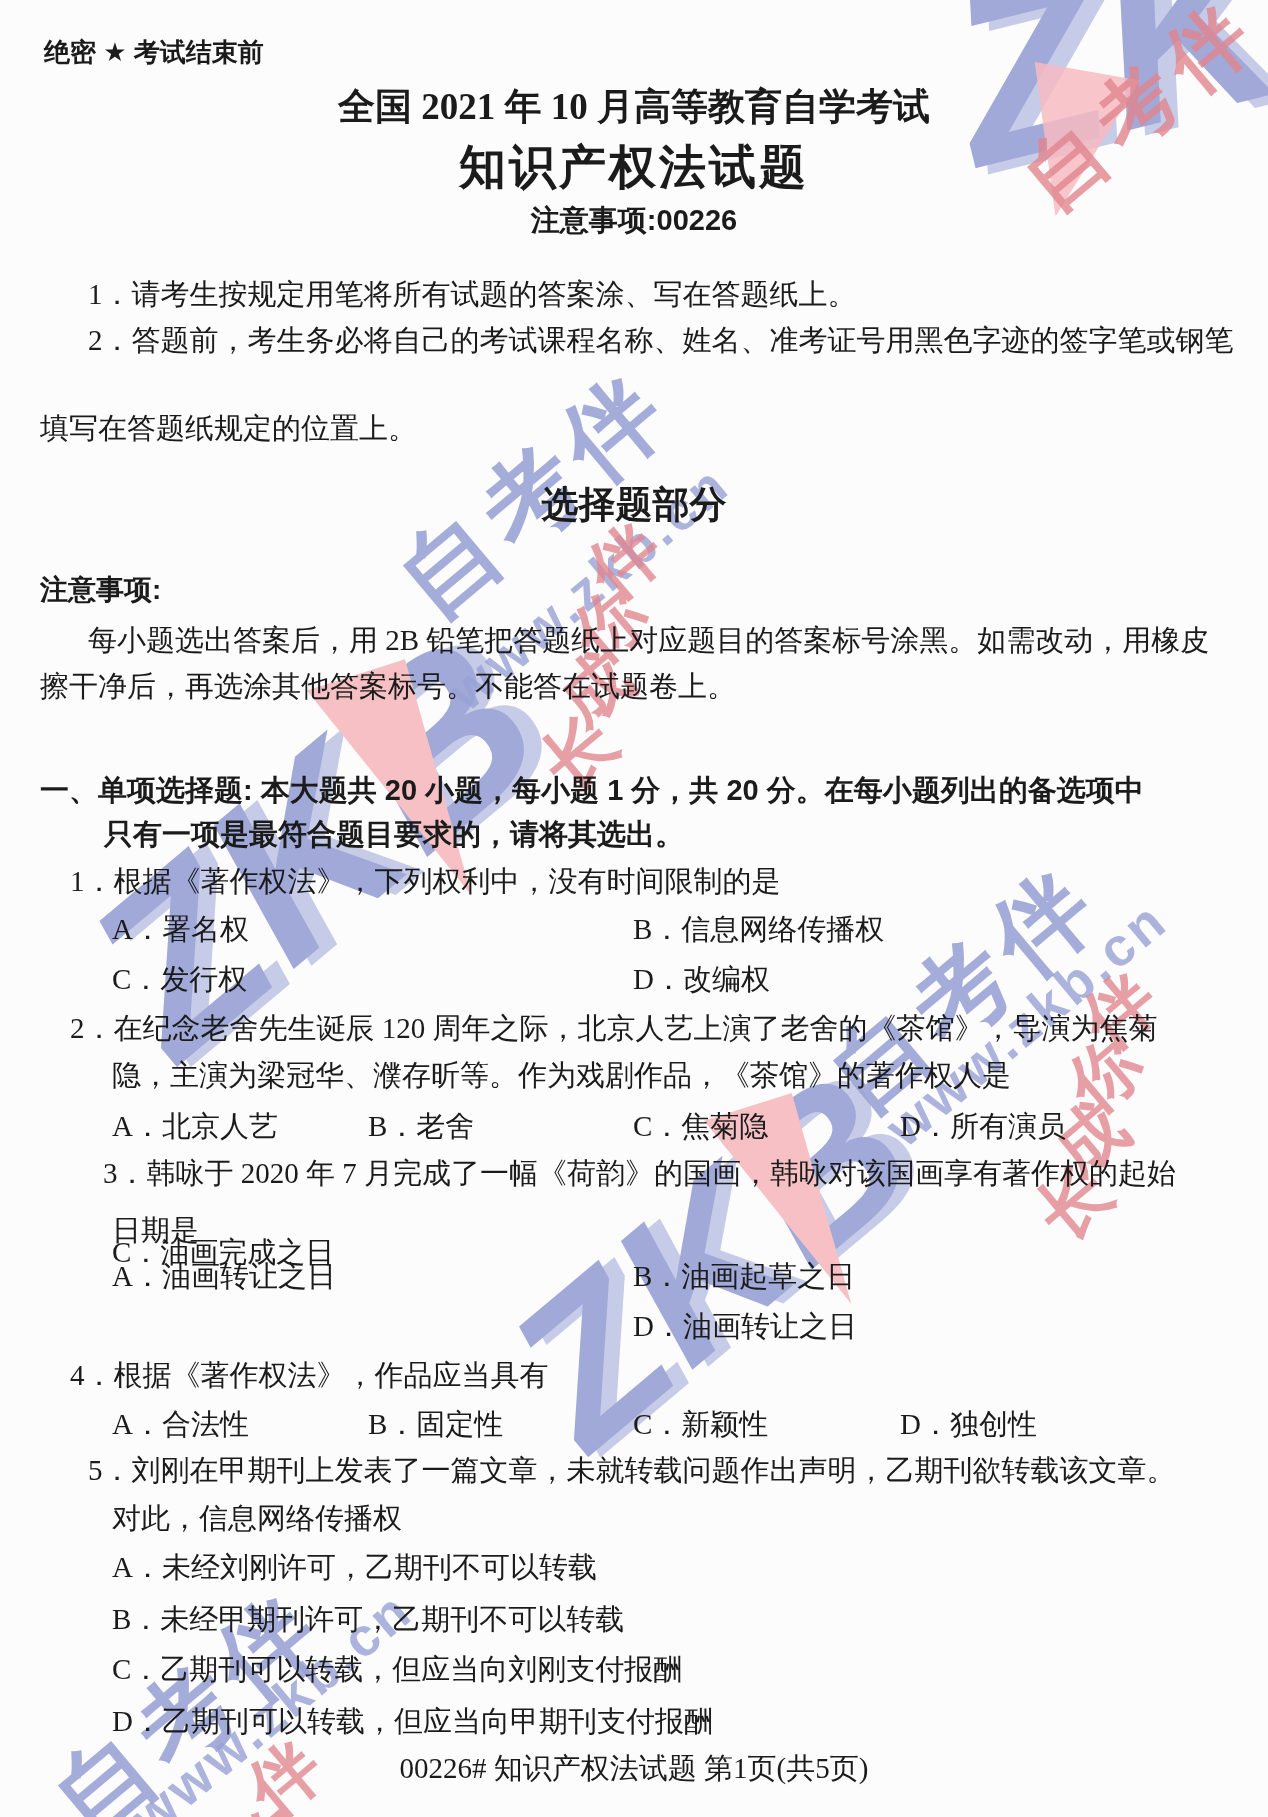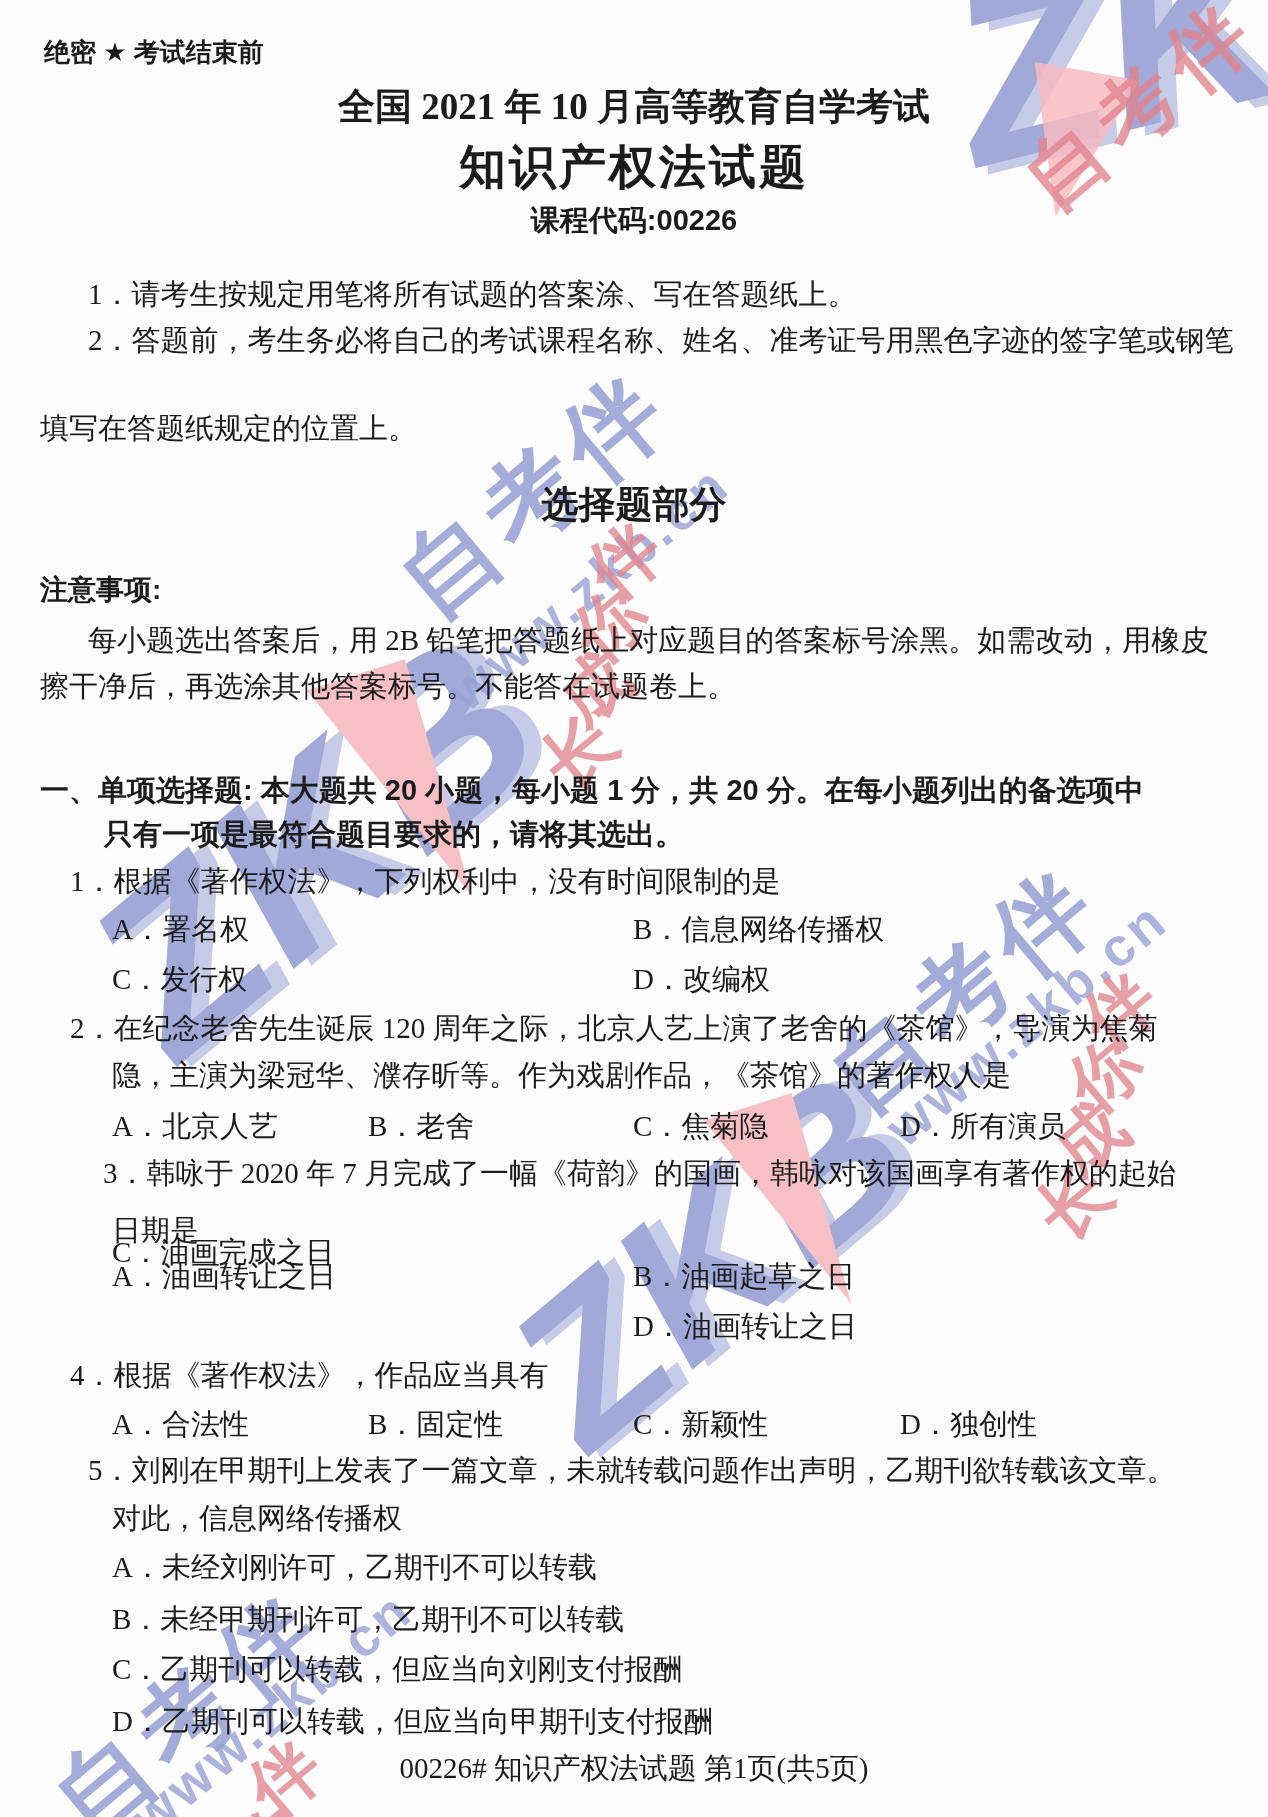--- a/index.html
+++ b/index.html
@@ -127,21 +127,21 @@
         <span>你</span>
       </div>
   </div>
 
   <div class="content">
 
     <div class="line hei" style="left:44px;top:36px;font-size:26px;">绝密 ★ 考试结束前</div>
 
     <div class="line song center" style="top:84px;font-size:37px;font-weight:700;">全国 2021 年 10 月高等教育自学考试</div>
     <div class="line hei center" style="top:138px;font-size:47px;letter-spacing:3px;">知识产权法试题</div>
-    <div class="line hei center" style="top:202px;font-size:29px;">课程代码:00226</div>
+    <div class="line hei center" style="top:202px;font-size:29px;">注意事项:00226</div>
 
     <div class="line song sz" style="left:88px;top:276px;">1．请考生按规定用笔将所有试题的答案涂、写在答题纸上。</div>
     <div class="line song sz" style="left:88px;top:322px;">2．答题前，考生务必将自己的考试课程名称、姓名、准考证号用黑色字迹的签字笔或钢笔</div>
     <div class="line song sz" style="left:40px;top:368px;margin-top:42px;">填写在答题纸规定的位置上。</div>
 
     <div class="line hei center" style="top:482px;font-size:37px;">选择题部分</div>
 
     <div class="line hei" style="left:40px;top:572px;font-size:28px;">注意事项:</div>
     <div class="line song sz" style="left:88px;top:622px;">每小题选出答案后，用 2B 铅笔把答题纸上对应题目的答案标号涂黑。如需改动，用橡皮</div>
     <div class="line song sz" style="left:40px;top:668px;">擦干净后，再选涂其他答案标号。不能答在试题卷上。</div>

